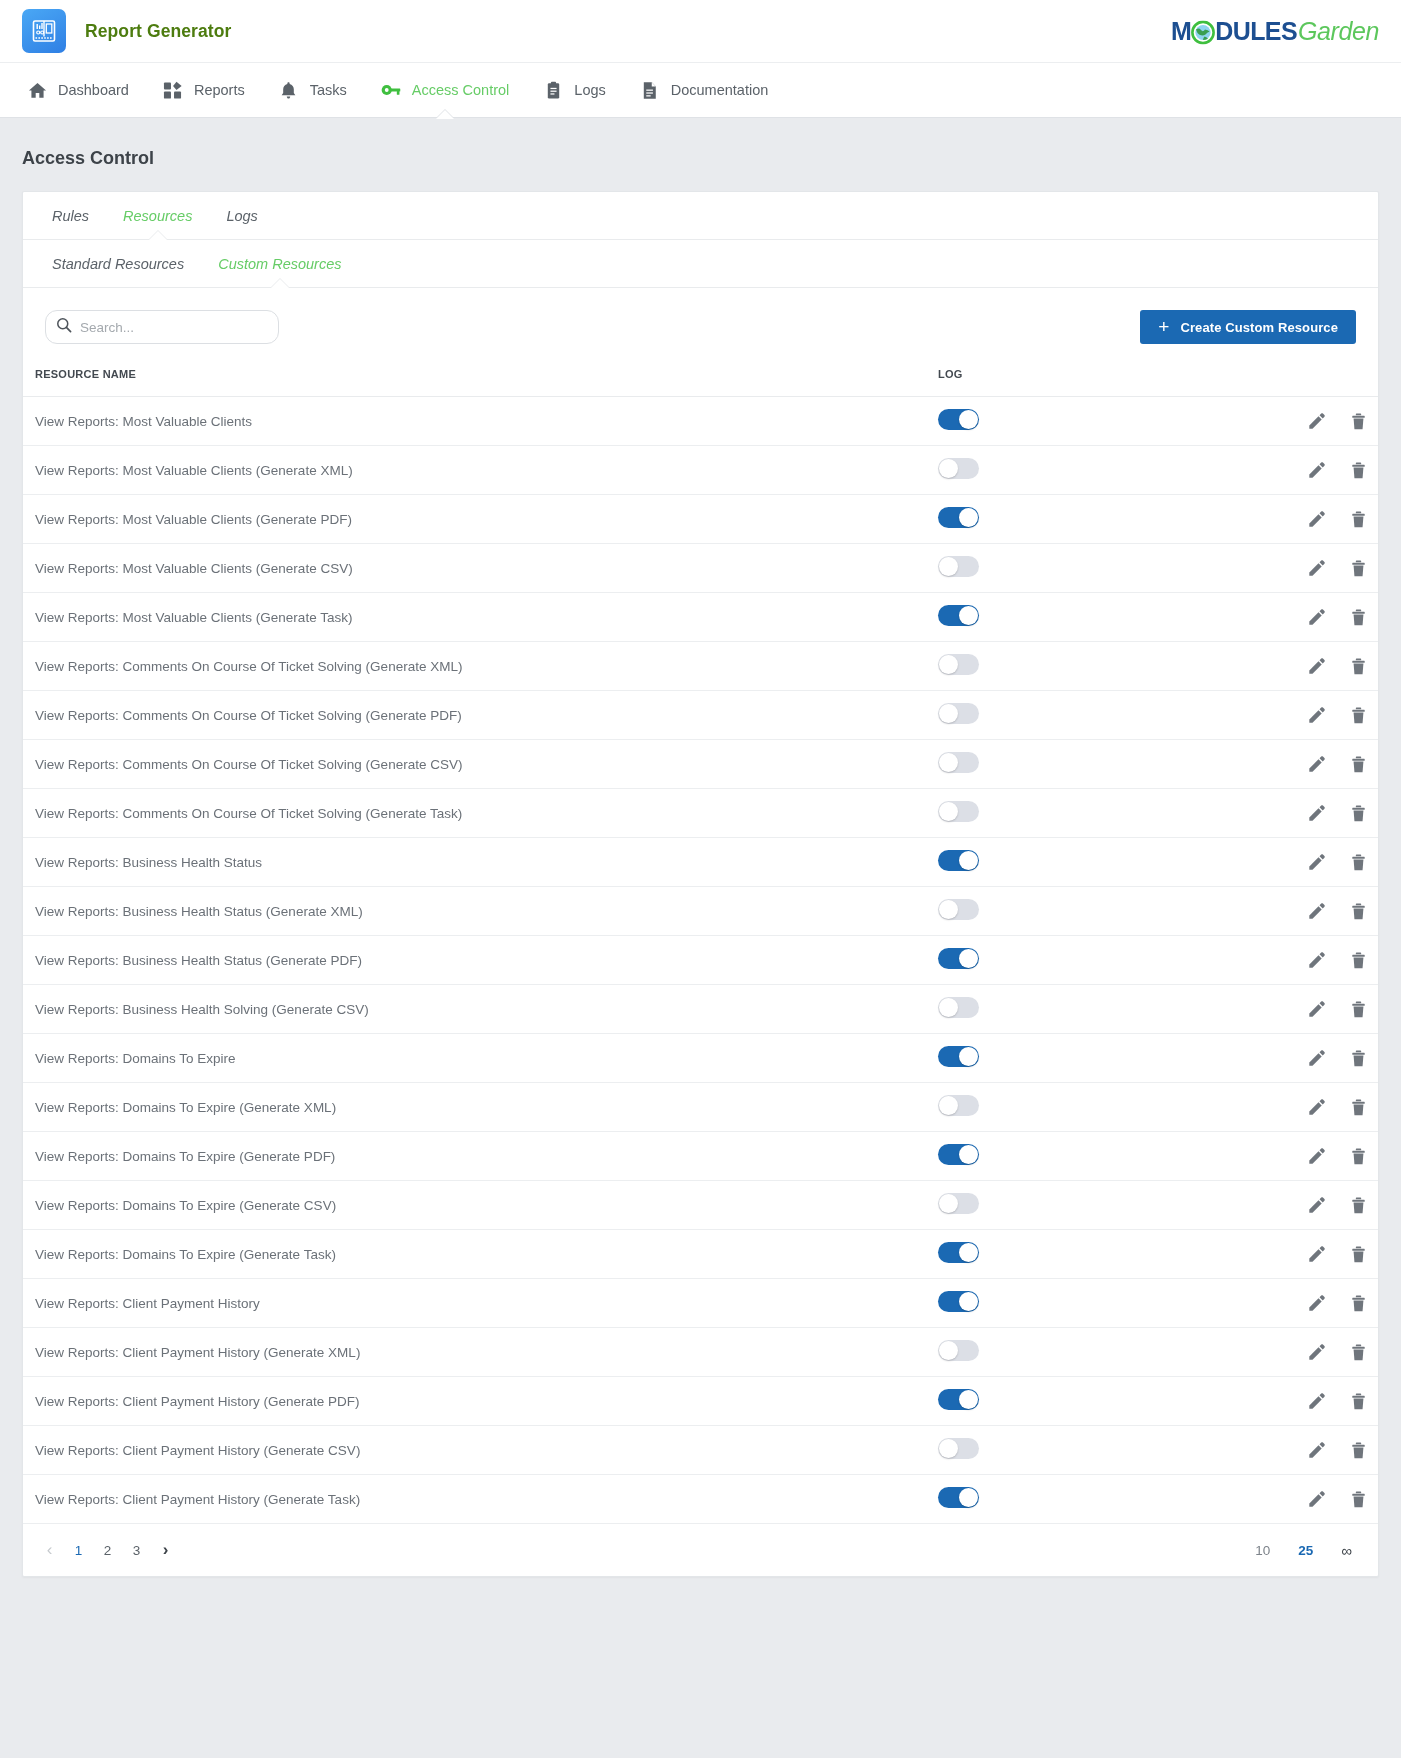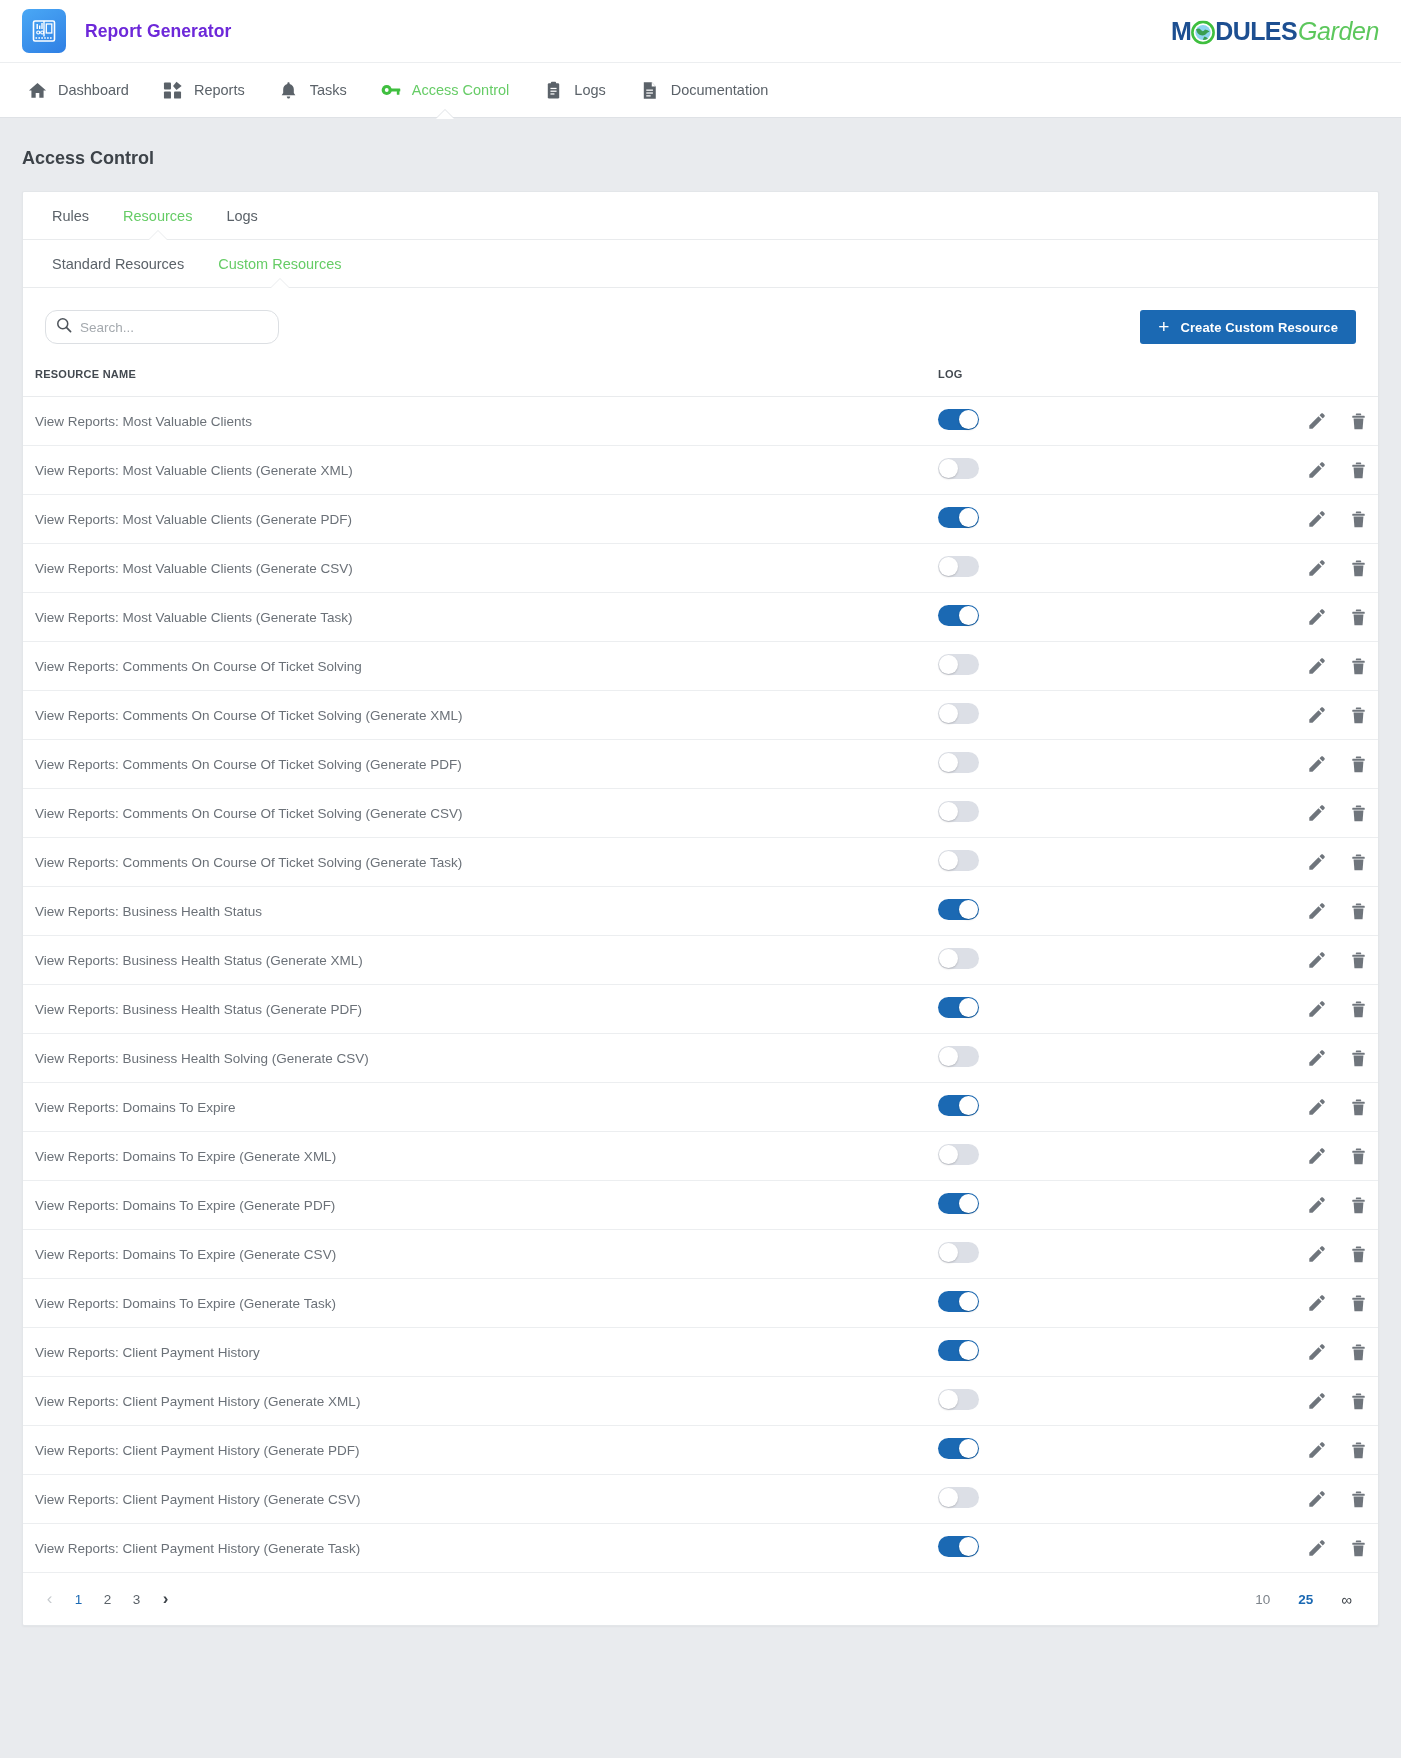--- a/index.html
+++ b/index.html
@@ -25,21 +25,21 @@
     width: 44px; height: 44px;
     border-radius: 7px;
     background: linear-gradient(150deg, #4aa8f5 0%, #2f7fe4 100%);
     display: flex; align-items: center; justify-content: center;
     flex: none;
   }
   .app-logo svg { display:block; }
   .app-title {
     margin-left: 19px;
     font-size: 17.5px;
-    color: #6d28d9;
+    color: #4d7c0f;
     font-weight: bold;
     letter-spacing: .1px;
   }
   .brand {
     position: absolute;
     right: 22px;
     top: 50%;
     transform: translateY(-50%);
     display: flex;
     align-items: center;
@@ -113,20 +113,21 @@
     box-shadow: 0 1px 2px rgba(0,0,0,.04);
   }
 
   .tabrow {
     display: flex;
     align-items: flex-end;
     height: 48px;
     padding: 0 12px;
     border-bottom: 1px solid #e9ebed;
     position: relative;
+    font-style: italic;
   }
   .tabrow.sub { height: 48px; }
   .tab {
     padding: 0 17px;
     height: 100%;
     display: flex;
     align-items: center;
     font-size: 14.5px;
     color: #5b6269;
     cursor: pointer;
@@ -539,41 +540,20 @@
                 <svg width="17" height="17" viewBox="0 0 18 18" fill="#6f757c">
                   <rect x="6.2" y="0.6" width="5.6" height="1.9" rx="0.5"></rect>
                   <rect x="2.4" y="3" width="13.2" height="2" rx="0.6"></rect>
                   <path d="M3.8 5.9 H14.2 L13.3 17.2 H4.7 Z"></path>
                 </svg>
               </span>
             </div>
           </td>
         </tr>
         <tr>
-          <td class="c-name">View Reports: Comments On Course Of Ticket Solving</td>
-          <td class="c-log"><div class="toggle"><span class="knob"></span></div></td>
-          <td class="c-act">
-            <div class="actions">
-              <span class="icon-btn">
-                <svg width="17" height="17" viewBox="0 0 18 18" fill="#6f757c">
-                  <path d="M1.4 13.2 L11.1 3.5 L14.5 6.9 L4.8 16.6 H1.4 Z"></path>
-                  <path d="M12.2 2.4 L14 0.6 C14.5 0.1 15.3 0.1 15.8 0.6 L17.4 2.2 C17.9 2.7 17.9 3.5 17.4 4 L15.6 5.8 Z"></path>
-                </svg>
-              </span>
-              <span class="icon-btn">
-                <svg width="17" height="17" viewBox="0 0 18 18" fill="#6f757c">
-                  <rect x="6.2" y="0.6" width="5.6" height="1.9" rx="0.5"></rect>
-                  <rect x="2.4" y="3" width="13.2" height="2" rx="0.6"></rect>
-                  <path d="M3.8 5.9 H14.2 L13.3 17.2 H4.7 Z"></path>
-                </svg>
-              </span>
-            </div>
-          </td>
-        </tr>
-        <tr>
           <td class="c-name">View Reports: Comments On Course Of Ticket Solving (Generate XML)</td>
           <td class="c-log"><div class="toggle"><span class="knob"></span></div></td>
           <td class="c-act">
             <div class="actions">
               <span class="icon-btn">
                 <svg width="17" height="17" viewBox="0 0 18 18" fill="#6f757c">
                   <path d="M1.4 13.2 L11.1 3.5 L14.5 6.9 L4.8 16.6 H1.4 Z"></path>
                   <path d="M12.2 2.4 L14 0.6 C14.5 0.1 15.3 0.1 15.8 0.6 L17.4 2.2 C17.9 2.7 17.9 3.5 17.4 4 L15.6 5.8 Z"></path>
                 </svg>
               </span>

